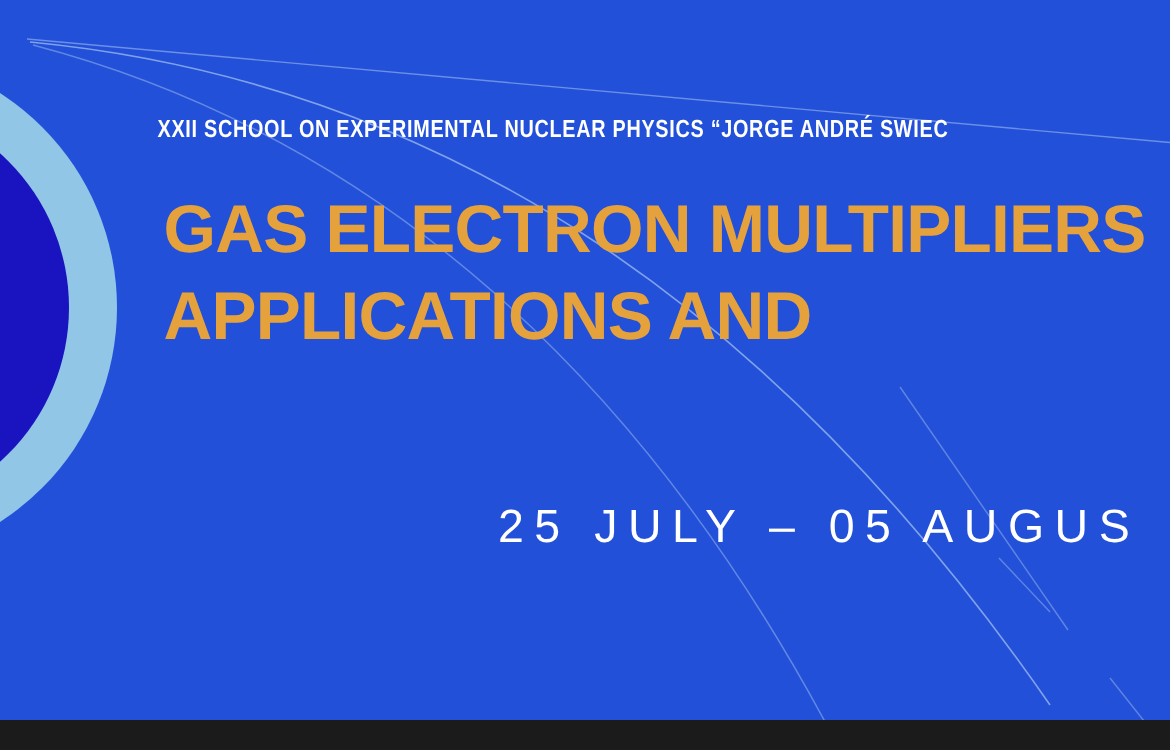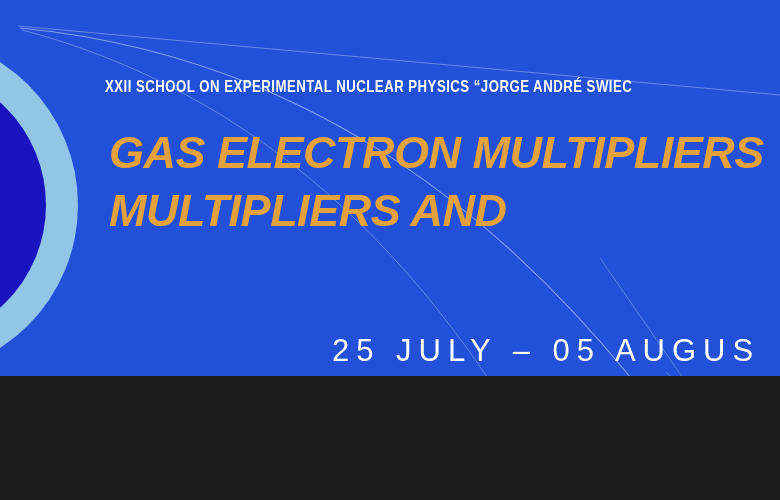--- a/index.html
+++ b/index.html
@@ -4,21 +4,21 @@
 <title>Conference Banner</title>
 <style>
   html, body {
     margin: 0;
     padding: 0;
     background: #1b1b1b;
   }
   #banner {
     position: relative;
     width: 780px;
-    height: 376px;
+    height: 480px;
     overflow: hidden;
     background: #2250d8;
     font-family: "Liberation Sans", "DejaVu Sans", sans-serif;
     user-select: none;
   }
 
   
   #bg-art {
     position: absolute;
     inset: 0;
@@ -69,21 +69,20 @@
     top: 124px;
     white-space: nowrap;
   }
   .title-line {
     color: #e5a23c;
     font-size: 45px;
     font-weight: 700;
     line-height: 58px;
     letter-spacing: -0.5px;
     white-space: nowrap;
-    font-style: italic;
   }
 
   .datebar {
     position: absolute;
     left: 332px;
     top: 331px;
     white-space: nowrap;
     color: #ffffff;
     font-size: 31px;
     font-weight: 300;
@@ -107,18 +106,18 @@
     <path d="M 600 258 L 712 420 M 740 452 L 778 500 M 666 372 L 700 408" fill="none" stroke="#a8c4f0" stroke-width="1" opacity="0.45"></path>
   </svg>
 
   <div class="circle-ring"></div>
   <div class="circle-core"></div>
 
   <div class="subtitle">XXII SCHOOL ON EXPERIMENTAL NUCLEAR PHYSICS “JORGE ANDRÉ SWIEC</div>
 
   <div class="title-block">
     <div class="title-line">GAS ELECTRON MULTIPLIERS</div>
-    <div class="title-line">MULTIPLIERS AND</div>
+    <div class="title-line">APPLICATIONS AND</div>
   </div>
 
   <div class="datebar">25 JULY – 05 AUGUS</div>
 
 </div>
 
 </body></html>

